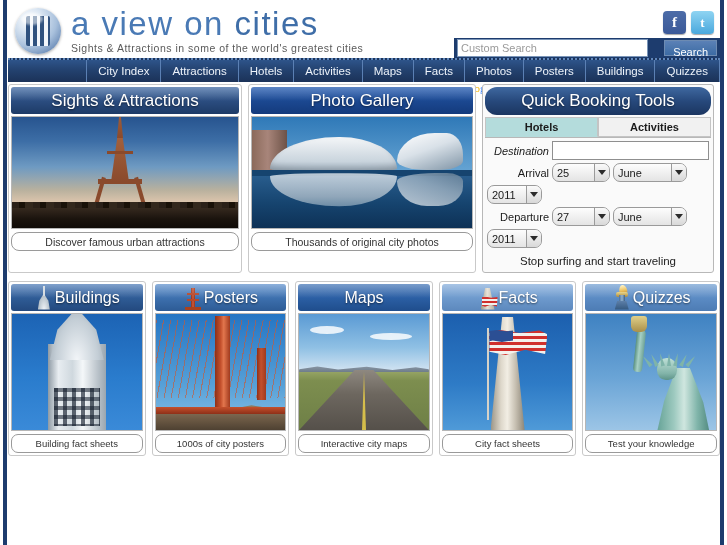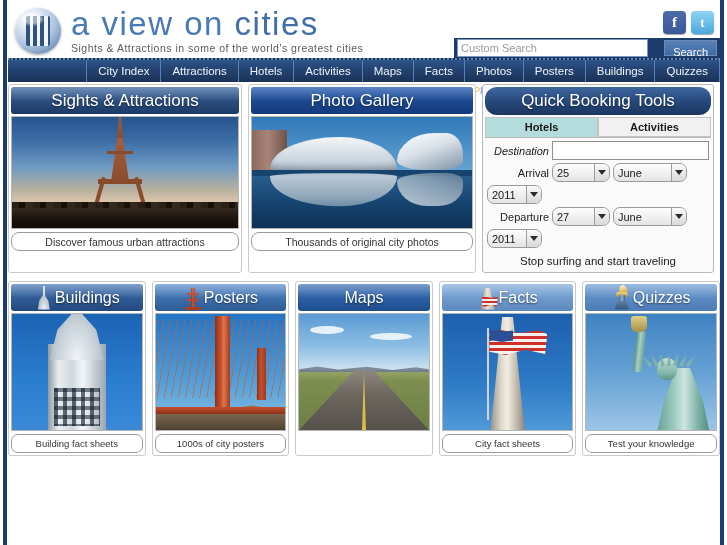--- a/index.html
+++ b/index.html
@@ -884,20 +884,21 @@
           <div class="road">
             <div class="sky"></div>
             <div class="cloud c1"></div>
             <div class="cloud c2"></div>
             <div class="ground"></div>
             <div class="ridge"></div>
             <div class="asphalt"></div>
             <div class="line"></div>
           </div>
         </div>
+        <div class="caption">Interactive city maps</div>
       </div>
 
       <div class="card small">
         <div class="card-head h6 small-head">
           <span class="head-icon">
             <span class="monument-sm"></span>
               <span class="flag-sm"></span>
           </span>
           <span class="ct">Facts</span>
         </div>

